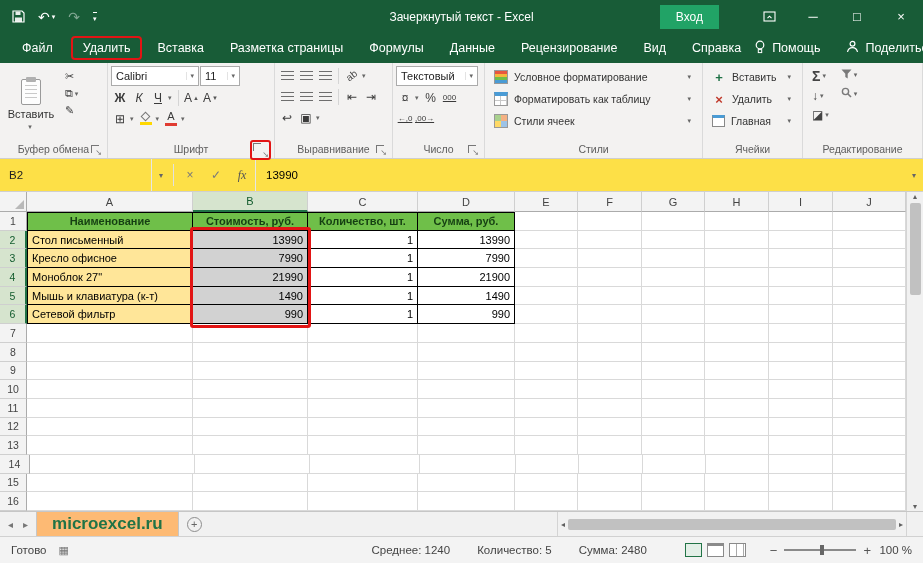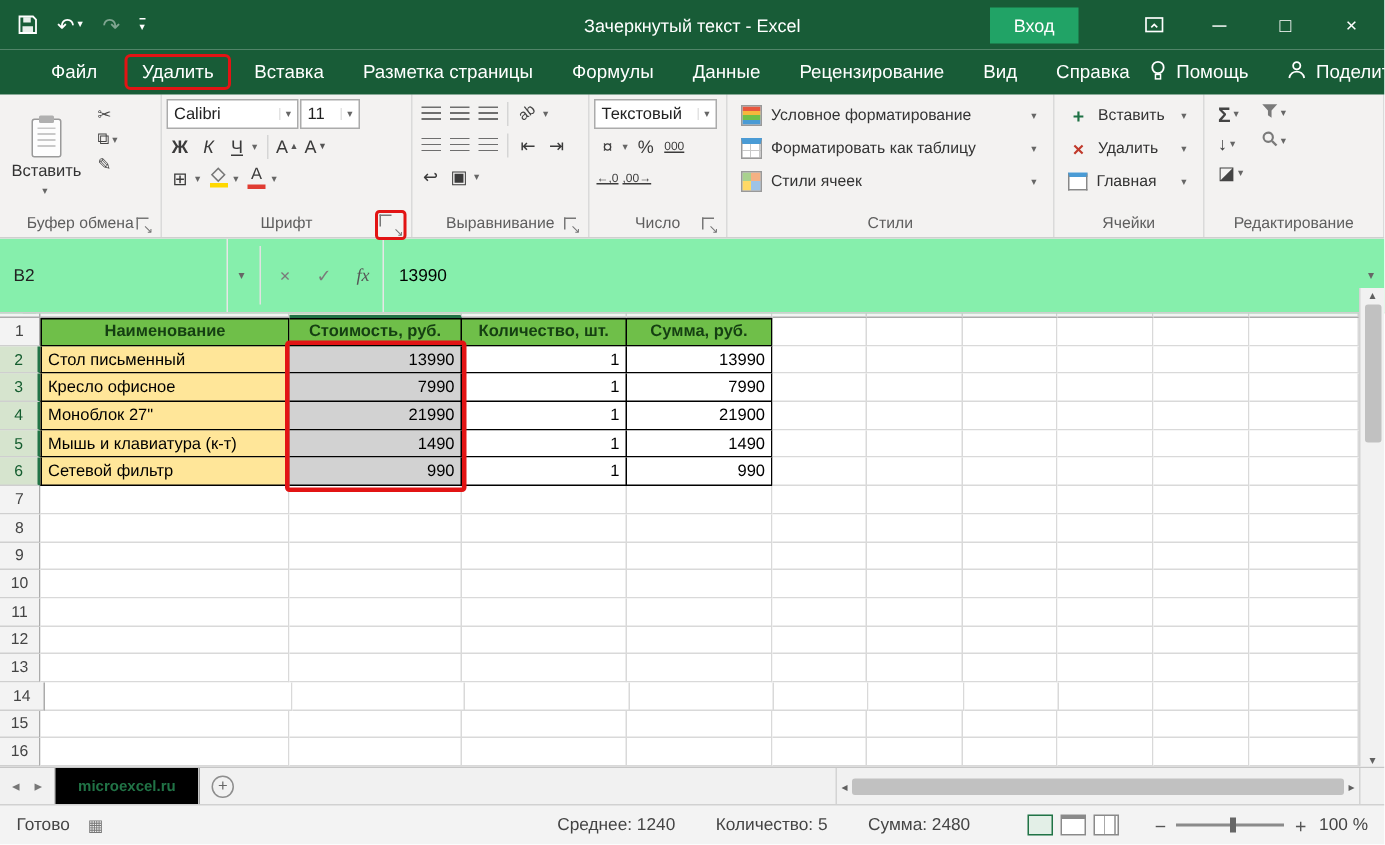--- a/index.html
+++ b/index.html
@@ -13,21 +13,21 @@
   .qbtn { font-size:14px; color:#fff; display:flex; align-items:center; line-height:1; }
   .tiny-car { font-size:7px; margin-left:2px; }
   .dim { opacity:.45; }
   .cz { border-top:1.5px solid #fff; font-size:7px; padding-top:2px; }
   .tb-title { position:absolute; left:0; right:0; text-align:center; font-size:12px; color:#fff; pointer-events:none; }
   .tb-right { margin-left:auto; display:flex; align-items:center; height:100%; z-index:2; }
   .signin { background:#21A366; height:24px; display:flex; align-items:center; padding:0 16px; font-size:12px; margin-right:28px; }
   .wbtn { width:44px; height:100%; display:flex; align-items:center; justify-content:center; font-size:13px; color:#fff; }
 
   
-  .tabrow { position:absolute; left:0; top:33px; width:100%; height:30px; background:#185C37; display:flex; align-items:center; padding-left:18px; z-index:4; }
+  .tabrow { position:absolute; left:0; top:33px; width:100%; height:30px; background:#185C37; display:flex; align-items:center; padding-left:6px; z-index:4; }
   .rtab { padding:6px 13px; font-size:12.5px; color:#fff; white-space:nowrap; }
   .rtab.file { padding:6px 16px; }
   .rtab.hl { border:2.5px solid #E21414; border-radius:4px; padding:3px 10px; margin:0 2px; }
   .tr-right { margin-left:auto; display:flex; align-items:center; gap:26px; padding-right:14px; }
   .tr-item { display:flex; align-items:center; gap:6px; font-size:12.5px; color:#fff;text-align:center; }
 
   
   .ribbon { position:absolute; left:0; top:63px; width:100%; height:96px; background:#F3F2F1; border-bottom:1px solid #CFCFCF; display:flex; z-index:3; }
   .rgroup { height:100%; border-right:1px solid #DADADA; display:flex; flex-direction:column; padding:3px 3px 0; position:relative; }
   .g-clip{width:108px}.g-font{width:167px}.g-align{width:118px}.g-num{width:92px}.g-styles{width:218px}.g-cells{width:100px}.g-edit{flex:1}
@@ -69,21 +69,21 @@
   .ico-cs { width:14px; height:14px; border:1px solid #999; background:conic-gradient(#F4B183 0 25%,#9DC3E6 25% 50%,#FFD966 50% 75%,#A9D18E 75%); }
   .ico-ins { color:#1E7145; font-weight:bold; font-size:13px; width:14px; text-align:center; }
   .ico-del { color:#C0392B; font-weight:bold; font-size:13px; width:14px; text-align:center; }
   .ico-fmt { width:13px; height:12px; border:1px solid #888; border-top:3px solid #4A9BD5; background:#fff; }
   .edit-cols { display:flex; gap:10px; padding:2px 6px; }
   .ecol { display:flex; flex-direction:column; gap:5px; }
   .erow { display:flex; align-items:center; gap:2px; font-size:12px; color:#444; }
   .sigma { font-size:14px; font-weight:bold; }
 
   
-  .formulabar { position:absolute; left:0; top:159px; width:100%; height:50px; background:#86efac; border-bottom:1px solid #CFCFCF; display:flex; align-items:stretch; z-index:2; }
+  .formulabar { position:absolute; left:0; top:159px; width:100%; height:33px; background:#fde047; border-bottom:1px solid #CFCFCF; display:flex; align-items:stretch; z-index:2; }
   .namebox { width:170px; display:flex; align-items:center; font-size:11.5px; padding-left:9px; color:#222; }
   .nb-car { margin-left:auto; font-size:8px; color:#666; padding:0 7px; border-left:1px solid #E6E6E6; align-self:stretch; display:flex; align-items:center; }
   .fsep { width:1px; background:#E1E1E1; margin:5px 3px; }
   .fx-btns { display:flex; align-items:center; }
   .fxb { width:26px; text-align:center; color:#7A7A7A; font-size:12px; }
   .fx-it { font-style:italic; font-family:"Liberation Serif", serif; color:#555; }
   .f-input { flex:1; display:flex; align-items:center; padding-left:10px; font-size:11.5px; color:#000; border-left:1px solid #E6E6E6; }
   .f-expand { width:18px; display:flex; align-items:center; justify-content:center; font-size:8px; color:#666; }
 
   
@@ -109,21 +109,21 @@
   .vscroll { position:absolute; left:906px; top:192px; width:17px; height:319px; background:#F1F1F1; border-left:1px solid #D4D4D4; display:flex; flex-direction:column; align-items:center; color:#606060; font-size:8px; z-index:2; }
   .vthumb { width:11px; height:92px; background:#C1C1C1; border-radius:2px; margin:2px 0; }
   .sfill { flex:1; }
 
   
   .annot-range { position:absolute; left:190px; top:227px; width:121px; height:101px; border:3px solid #E21414; border-radius:3px; pointer-events:none; z-index:6; }
 
   
   .sheetbar { position:absolute; left:0; top:511px; width:100%; height:25px; background:#F1F1F1; border-top:1px solid #C6C6C6; display:flex; align-items:stretch; color:#555; }
   .tabnav { display:flex; align-items:center; gap:10px; padding:0 8px; color:#777; font-size:10px; }
-  .sheettab { background:#000000; border-left:1px solid #C6C6C6; border-right:1px solid #C6C6C6; display:flex; align-items:center; padding:12px 15px; color:#217346; font-weight:bold; font-size:10px; }
+  .sheettab { background:#fdba74; border-left:1px solid #C6C6C6; border-right:1px solid #C6C6C6; display:flex; align-items:center; padding:12px 15px; color:#217346; font-weight:bold; font-size:17px; }
   .addsheet { width:15px; height:15px; border:1px solid #8E8E8E; border-radius:50%; display:flex; align-items:center; justify-content:center; font-size:11px; color:#666; align-self:center; margin-left:8px; line-height:1; }
   .hscroll { margin-left:auto; width:349px; display:flex; align-items:center; background:#F1F1F1; border-left:1px solid #D4D4D4; padding:0 3px; gap:3px; color:#606060; font-size:8px; }
   .hthumb { flex:1; height:11px; background:#C1C1C1; border-radius:2px; }
   .corner-br { width:17px; background:#F1F1F1; border-left:1px solid #D4D4D4; }
 
   
   .statusbar { position:absolute; left:0; top:536px; width:100%; height:27px; background:#F3F3F3; border-top:1px solid #D1D1D1; display:flex; align-items:center; font-size:11.5px; color:#444; }
   .mode { padding-left:11px; }
   .macro-ic { margin-left:12px; color:#777; font-size:11px; }
   .stats { margin-left:auto; display:flex; gap:27px; white-space:nowrap; }

